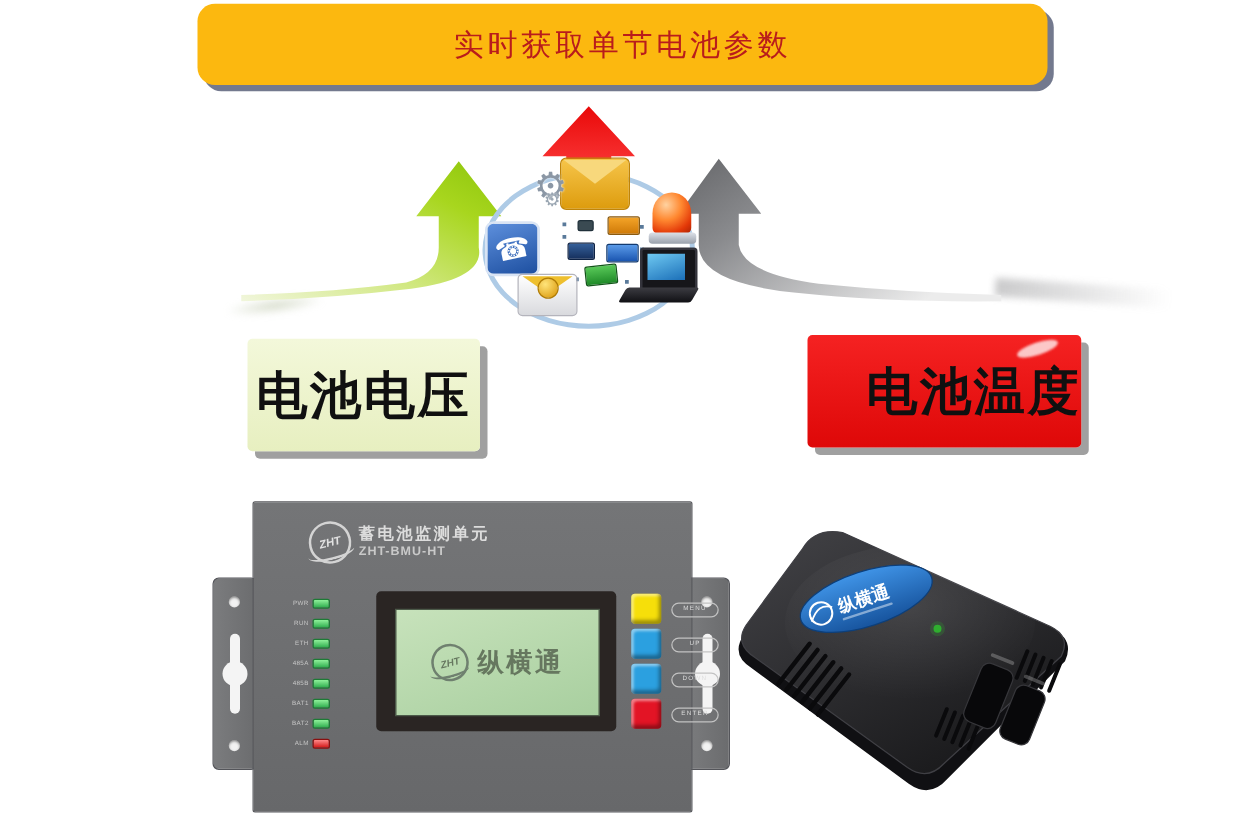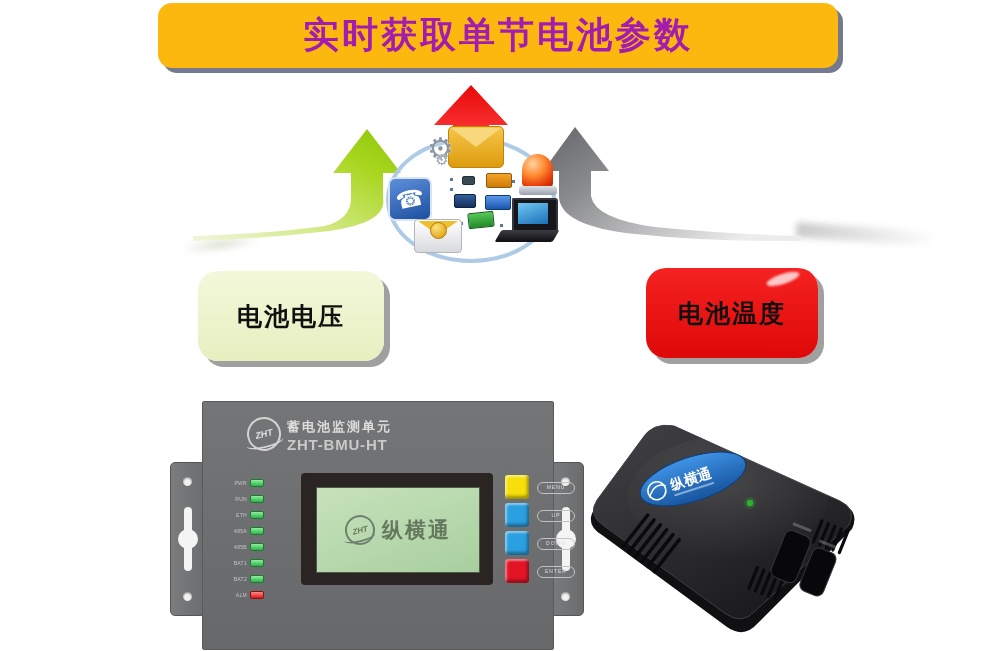--- a/index.html
+++ b/index.html
@@ -3,21 +3,21 @@
 <meta charset="utf-8">
 <style>
   html,body{margin:0;padding:0;background:#fff;}
   .stage{position:relative;width:1000px;height:651px;background:#ffffff;overflow:hidden;
          font-family:"Liberation Sans",sans-serif;}
 
   
   .banner{position:absolute;left:158px;top:3px;width:680px;height:65px;background:#FCB80F;
           border-radius:14px;box-shadow:5px 5px 0 rgba(100,106,130,.9);
           display:flex;align-items:center;justify-content:center;}
-  .banner .t{font-size:36px;font-weight:bold;color:#a21caf;letter-spacing:3px;}
+  .banner .t{font-size:24px;font-weight:normal;color:#b91c1c;letter-spacing:3px;}
 
   
   .arrow-green{position:absolute;left:183px;top:118px;width:225px;height:140px;z-index:1;}
   .arrow-red{position:absolute;left:432px;top:83px;width:78px;height:82px;z-index:1;}
   .arrow-gray{position:absolute;left:543px;top:116px;width:262px;height:140px;z-index:1;}
   .smudge{position:absolute;filter:blur(3px);z-index:0;}
   .smudge-left{left:180px;top:238px;width:80px;height:13px;transform:rotate(-7deg);
        background:radial-gradient(closest-side,rgba(185,195,165,.6),rgba(185,195,165,0));}
   .smudge-right{left:796px;top:227px;width:140px;height:15px;transform:rotate(4deg);
        background:linear-gradient(90deg,rgba(150,150,152,.5),rgba(150,150,152,0));}
@@ -68,26 +68,26 @@
   .net{left:448px;top:170px;width:66px;height:60px;z-index:2;}
   .net .r{position:absolute;border-radius:2px;}
   .net .n1{left:38px;top:3px;width:24px;height:13px;background:linear-gradient(180deg,#f4a428,#cf7a08);border:1px solid #8a5a10;}
   .net .n1b{left:14px;top:6px;width:11px;height:7px;background:#3a4a52;border:1px solid #20303a;}
   .net .n2{left:37px;top:25px;width:24px;height:13px;background:linear-gradient(180deg,#5a9ae8,#1a55b0);border:1px solid #123a70;}
   .net .n2b{left:6px;top:24px;width:20px;height:12px;background:linear-gradient(180deg,#35609a,#16305e);border:1px solid #0e2244;}
   .net .n3{left:20px;top:42px;width:24px;height:14px;background:linear-gradient(180deg,#58c858,#1f8a28);border:1px solid #115518;transform:rotate(-6deg);}
   .net .dot{position:absolute;width:3px;height:3px;background:#5a7a9a;}
 
   
-  .pill{position:absolute;border-radius:20px;display:flex;align-items:center;justify-content:center;
-        font-size:25px;font-weight:bold;color:#101010;letter-spacing:2px;
+  .pill{position:absolute;border-radius:4px;display:flex;align-items:center;justify-content:center;
+        font-size:41px;font-weight:bold;color:#101010;letter-spacing:2px;
         box-shadow:6px 6px 0 rgba(128,128,128,.75);z-index:2;}
   .pill1{left:198px;top:271px;width:186px;height:90px;background:linear-gradient(180deg,#f3f8da,#e7efc0);}
   .pill2{left:424px;top:268px;width:184px;height:92px;background:linear-gradient(180deg,#fbbf07,#f1ad00);}
-  .pill3{left:646px;top:268px;width:172px;height:90px;background:linear-gradient(180deg,#f52222,#de0808);}
+  .pill3{left:646px;top:268px;width:172px;height:90px;background:linear-gradient(180deg,#f52222,#de0808);padding-left:47px;}
   .pill3 .gloss{position:absolute;right:18px;top:6px;width:34px;height:10px;border-radius:50%;
         background:rgba(255,255,255,.75);transform:rotate(-18deg);filter:blur(1px);}
 
   
   .bmu{position:absolute;left:170px;top:401px;width:410px;height:248px;z-index:2;}
   .bmu-panel{position:absolute;left:32px;top:0;width:350px;height:247px;
         background:linear-gradient(180deg,#747577,#67686a);border:1px solid #595a5e;border-radius:2px;}
   .ear{position:absolute;top:61px;width:34px;height:152px;border-radius:5px;
         background:linear-gradient(90deg,#7b7c7e,#6b6c6e);border:1px solid #54555a;}
   .ear-left{left:0;} .ear-right{left:378px;}
@@ -96,21 +96,21 @@
   .screw.top{top:14px;} .screw.bot{bottom:14px;}
   .keyslot{position:absolute;left:13px;top:44px;width:8px;height:64px;background:#f4f4f4;border-radius:4px;}
   .keyslot:after{content:'';position:absolute;left:-6px;top:22px;width:20px;height:20px;
         background:#f4f4f4;border-radius:50%;}
   .brand-circle{position:absolute;left:44px;top:15px;width:30px;height:30px;border:2px solid #d4d4d4;
         border-radius:50%;display:flex;align-items:center;justify-content:center;transform:rotate(-14deg);}
   .brand-circle span{font-style:italic;font-weight:bold;font-size:9px;color:#e2e2e2;}
   .brand-circle:after{content:'';position:absolute;left:-5px;top:56%;width:38px;height:10px;
         border-bottom:2px solid #d4d4d4;border-radius:50%;}
   .bmu-name{position:absolute;left:84px;top:16px;font-size:13px;font-weight:bold;color:#dcdcdc;letter-spacing:2px;}
-  .bmu-model{position:absolute;left:84px;top:34px;font-size:15px;font-weight:bold;color:#c9c9c9;letter-spacing:.8px;}
+  .bmu-model{position:absolute;left:84px;top:34px;font-size:10px;font-weight:bold;color:#c9c9c9;letter-spacing:.8px;}
   .leds{position:absolute;left:22px;top:76px;}
   .led-row{display:flex;align-items:center;height:10px;margin-bottom:6px;}
   .led-label{width:22px;font-size:5px;color:#c6c6c6;text-align:right;padding-right:3px;letter-spacing:.3px;}
   .led{width:12px;height:6px;border-radius:2px;}
   .led.green{background:linear-gradient(180deg,#8ef09a,#2fae4e);border:1px solid #1d7a35;}
   .led.red{background:linear-gradient(180deg,#ff8a8a,#d41818);border:1px solid #8a0f0f;}
   .lcd{position:absolute;left:98px;top:71px;width:192px;height:112px;background:#2a2523;border-radius:4px;}
   .lcd-screen{position:absolute;left:15px;top:14px;width:162px;height:84px;
         background:linear-gradient(160deg,#c7e2bb,#a8cf9f);border:1px solid #4c5a49;
         display:flex;align-items:center;justify-content:center;gap:7px;}

